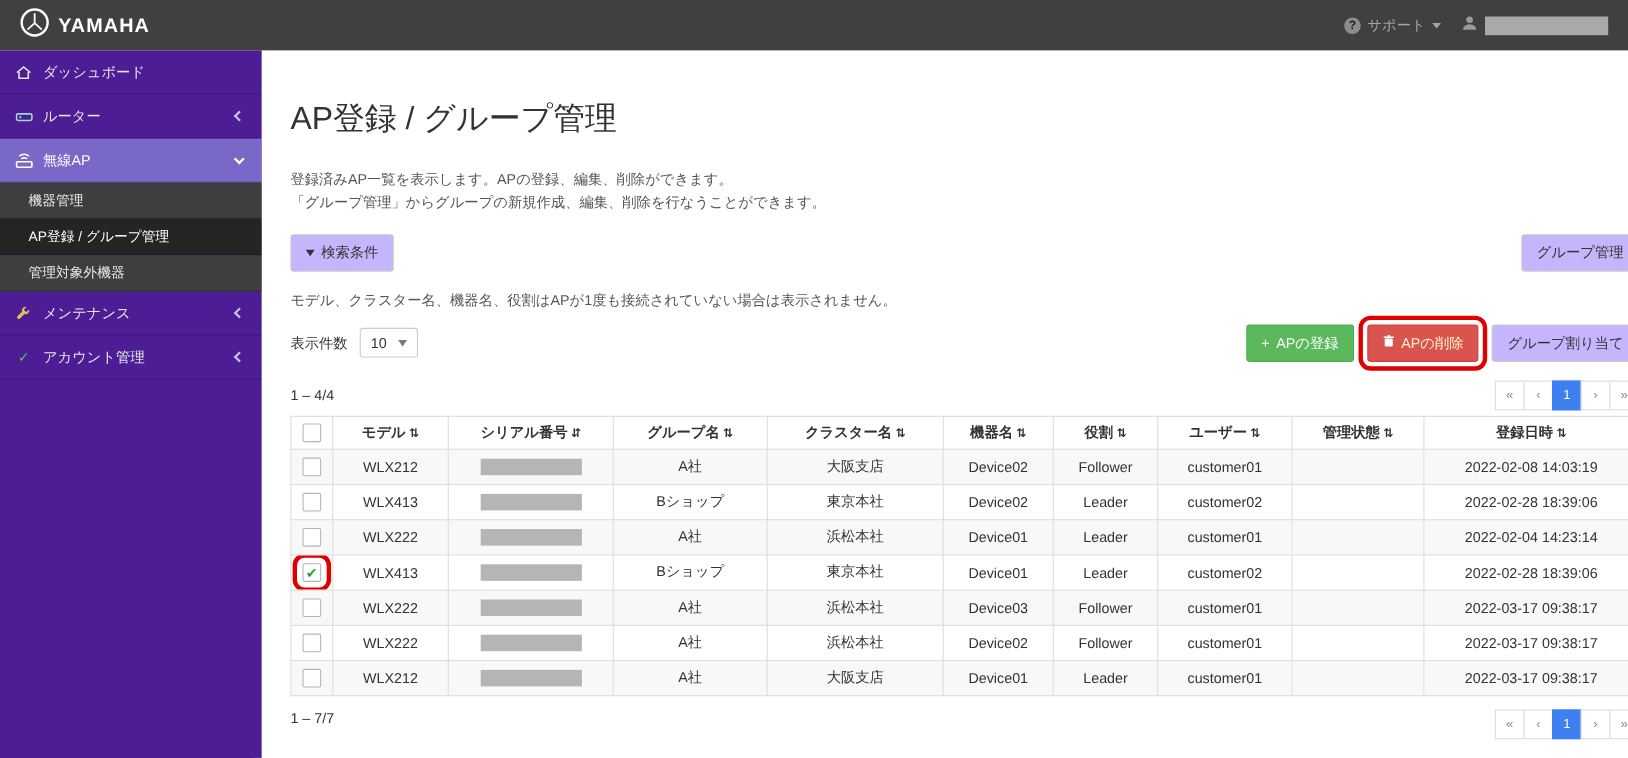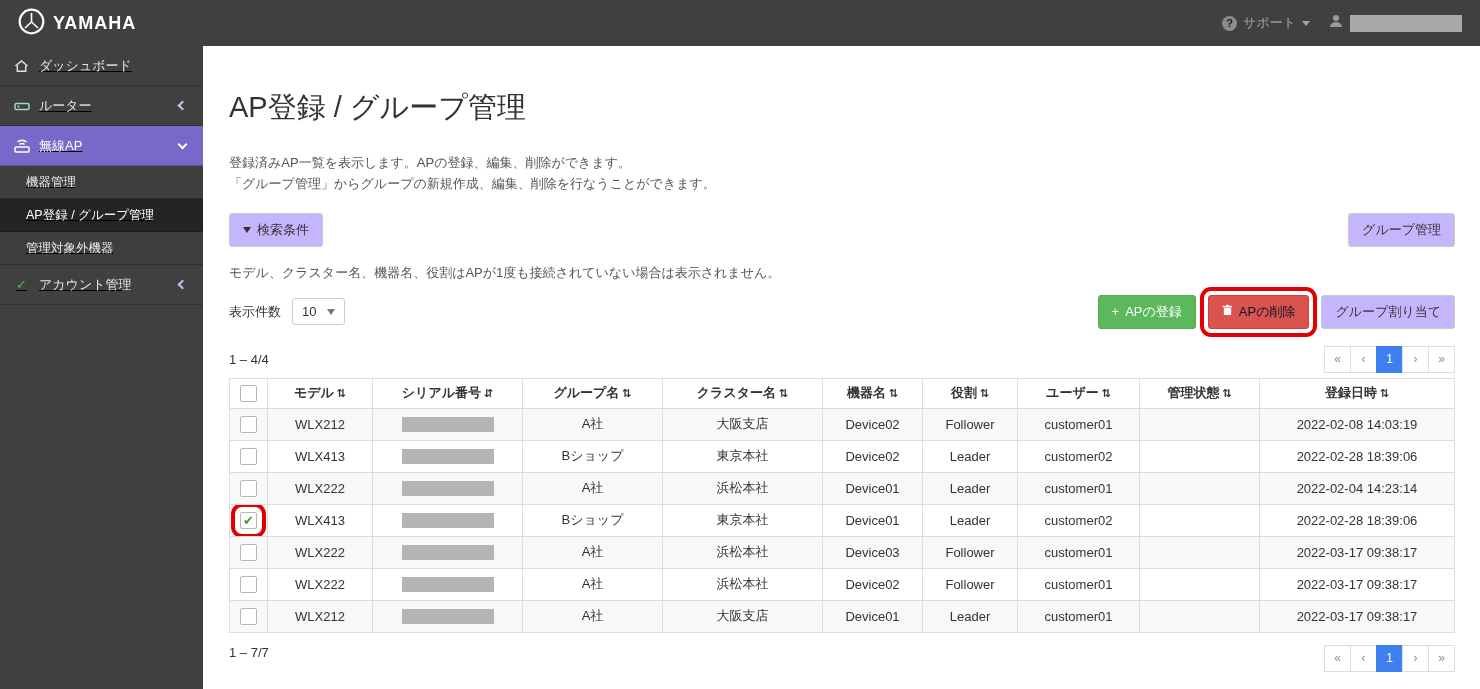--- a/index.html
+++ b/index.html
@@ -15,42 +15,42 @@
   .support { display:flex; align-items:center; gap:6px; font-size:13px; color:#a5a5a5; cursor:pointer; }
   .qmark { width:15px; height:15px; border-radius:50%; background:#8c8c8c; color:#1b1b1b;
     font-size:11px; font-weight:bold; display:flex; align-items:center; justify-content:center; }
   .caret-down { width:0; height:0; border-left:4px solid transparent; border-right:4px solid transparent;
     border-top:5px solid #a5a5a5; display:inline-block; }
   .user { display:flex; align-items:center; gap:6px; cursor:pointer; }
   .redacted-user { width:112px; height:17px; background:#a9a9a9; }
 
   
   .layout { display:flex; height:643px; }
-  .sidebar { width:203px; background:#404040; flex-shrink:0;text-decoration:underline; }
+  .sidebar { width:238px; background:#4c1d95; flex-shrink:0; }
   .side-item { height:40px; display:flex; align-items:center; gap:9px; padding:0 13px;
     color:#e6e6e6; font-size:13px; border-bottom:1px solid rgba(0,0,0,.22); cursor:pointer; }
   .side-item .icon { width:17px; display:flex; justify-content:center; flex-shrink:0; }
   .chev { width:7px; height:7px; border-left:2px solid #c9bfec; border-bottom:2px solid #c9bfec;
     transform:rotate(45deg); margin-left:auto; margin-right:4px; }
   .chev.down { transform:rotate(-45deg); border-color:#fff; margin-top:-3px; }
   .side-item.active { background:var(--accent-purple,#7a68c8); color:#fff; }
   .submenu .side-item { height:33px; background:#3e3e3e; padding-left:26px; font-size:12.5px;
     border-bottom:1px solid rgba(0,0,0,.25); }
   .submenu .side-item.current { background:#242424; color:#fff; }
   .check-glyph { color:#5cb85c; font-weight:bold; font-size:13px; }
 
   
   .main { flex:1; padding:0 26px; background:#fff; }
   .page-title { font-size:29px; font-weight:400; color:#333; margin-top:42px; }
   .desc { font-size:13px; color:#555; line-height:1.65; margin-top:24px; }
   .row-toolbar1 { display:flex; justify-content:space-between; margin-top:18px; }
   .btn { display:inline-flex; align-items:center; gap:6px; font-size:13px; padding:7px 13px;
     border:1px solid #ccc; border-radius:3px; background:#c4b5fd; color:#333; cursor:pointer; white-space:nowrap; }
   .btn-green { background:var(--success-green,#5cb85c); border-color:#4cae4c; color:#fff; }
-  .btn-red { background:var(--danger-red,#d9534f); border-color:#d43f3a; color:#0f172a;justify-content:space-between; }
+  .btn-red { background:var(--danger-red,#d9534f); border-color:#d43f3a; color:#fef9c3;justify-content:space-between; }
   .annotated-btn { outline:4px solid var(--annotation-red,#e00000); outline-offset:4px; }
   .tri-down { width:0; height:0; border-left:4px solid transparent; border-right:4px solid transparent;
     border-top:6px solid #333; display:inline-block; }
   .note { font-size:13px; color:#555; margin-top:17px; }
   .row-toolbar2 { display:flex; justify-content:space-between; align-items:center; margin-top:13px;gap:16px; }
   .display-count { display:flex; align-items:center; gap:11px; font-size:13px; color:#333; }
   .select { border:1px solid #ccc; border-radius:3px; padding:5px 9px; font-size:13px;
     display:inline-flex; align-items:center; gap:11px; cursor:pointer; color:#333; }
   .select .tri-down { border-top-color:#777; }
   .toolbar-buttons { display:flex; gap:12px; align-items:center; }
@@ -145,20 +145,29 @@
     <div class="submenu">
       <div class="side-item">
         <span>機器管理</span>
       </div>
       <div class="side-item current">
         <span>AP登録 / グループ管理</span>
       </div>
       <div class="side-item">
         <span>管理対象外機器</span>
       </div>
+    </div>
+    <div class="side-item">
+      <span class="icon">
+        <svg width="15" height="15" viewBox="0 0 16 16">
+          <path d="M10.8 2.2 a3.6 3.6 0 0 0 -4.4 4.6 L2.2 11 a1.6 1.6 0 0 0 2.3 2.3 L8.7 9.1 a3.6 3.6 0 0 0 4.6 -4.4 l-2.2 2.2 -2 -0.6 -0.6 -2 z" fill="#e3c14f"></path>
+        </svg>
+      </span>
+      <span>メンテナンス</span>
+      <span class="chev"></span>
     </div>
     <div class="side-item">
       <span class="icon check-glyph">✓</span>
       <span>アカウント管理</span>
       <span class="chev"></span>
     </div>
   </nav>
 
   <main class="main">
     <h1 class="page-title">AP登録 / グループ管理</h1>

